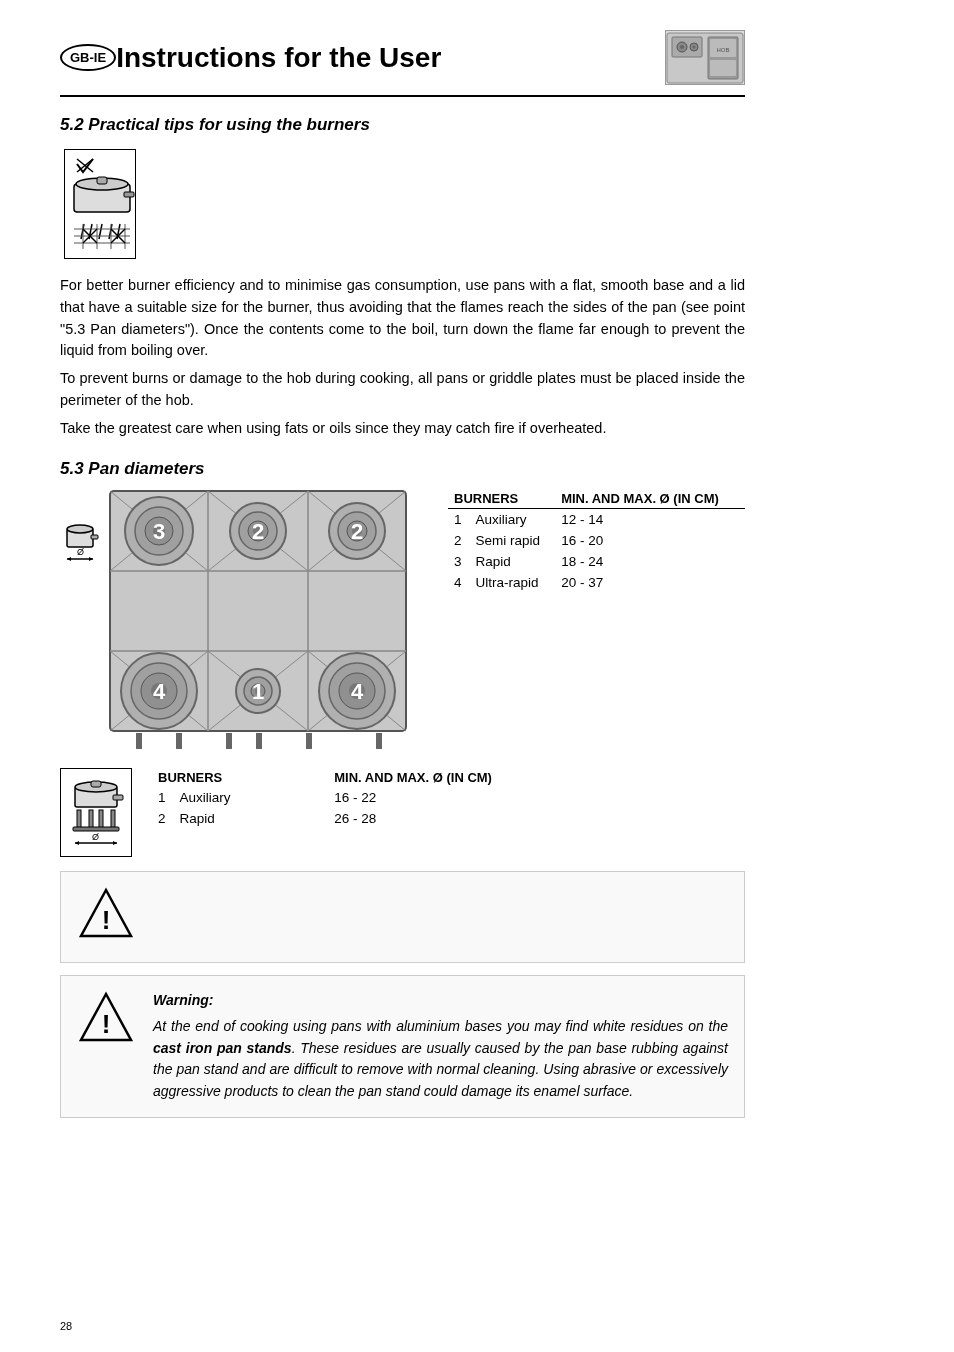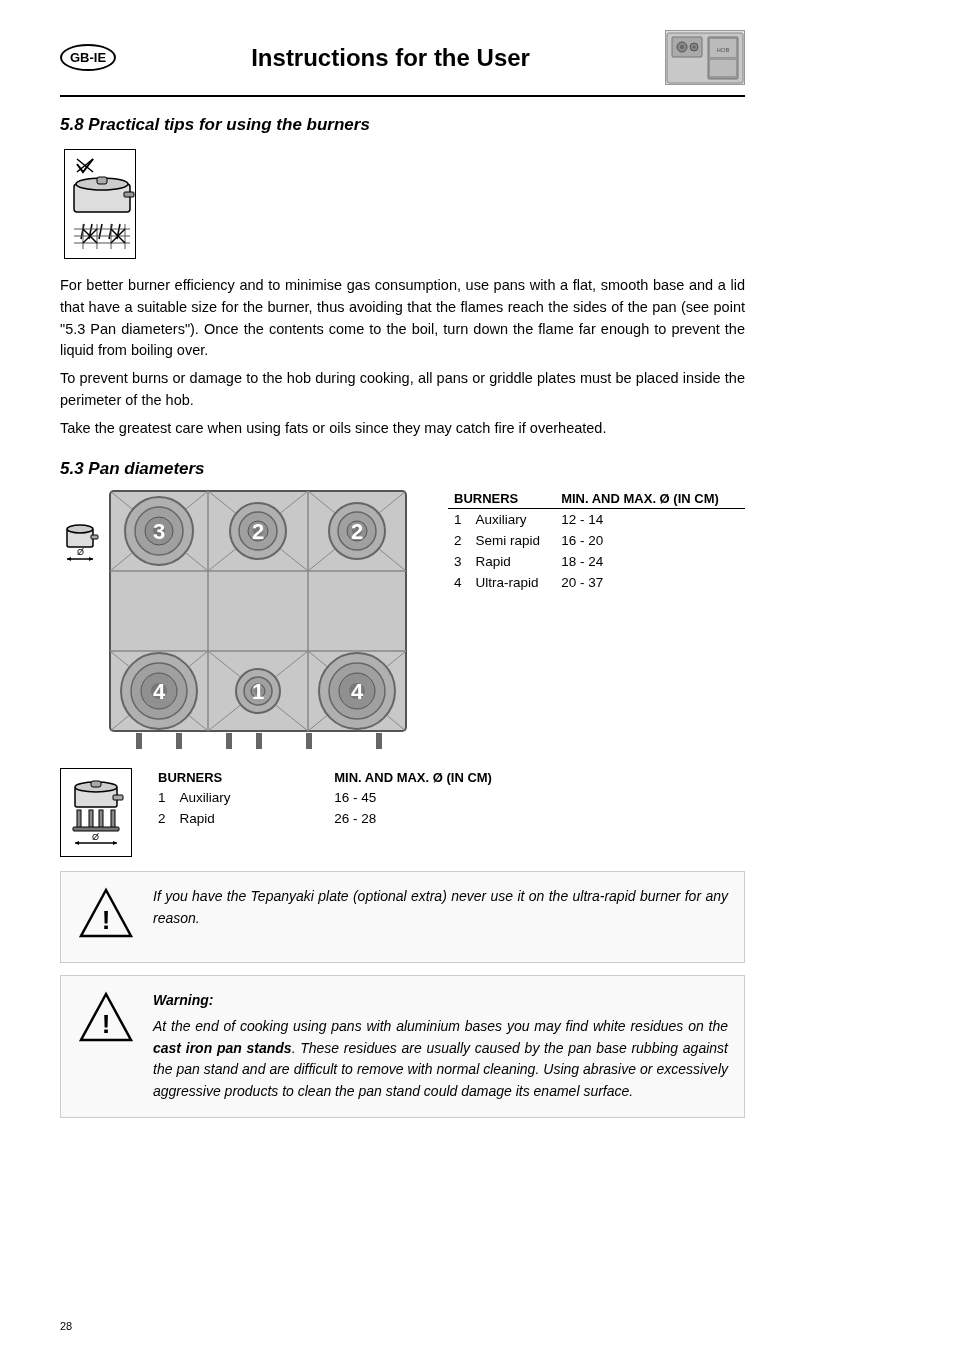--- a/index.html
+++ b/index.html
@@ -29,23 +29,23 @@
     }
     .header-logo {
       border: 2px solid #000;
       border-radius: 50%;
       padding: 4px 8px;
       font-size: 13px;
       font-weight: bold;
       white-space: nowrap;
     }
     .header-title {
-      font-size: 24px;
-      font-weight: bold;
-      text-align: center;
+      font-size: 28px;
+      font-weight: bold;
+      text-align: left;
       flex: 1;
     }
     .header-image {
       width: 80px;
       height: 55px;
       background: #ddd;
       border: 1px solid #999;
       display: flex;
       align-items: center;
       justify-content: center;
@@ -237,21 +237,21 @@
         <circle cx="28" cy="15" r="1.5" fill="#666"></circle>
         <rect x="42" y="5" width="30" height="42" rx="1" fill="#999" stroke="#777" stroke-width="1"></rect>
         <rect x="44" y="7" width="26" height="18" rx="1" fill="#bbb"></rect>
         <rect x="44" y="28" width="26" height="16" rx="1" fill="#bbb"></rect>
         <text x="57" y="20" text-anchor="middle" font-size="6" fill="#555">HOB</text>
       </svg>
     </div>
   </div>
 
   <div>
-    <div class="section-heading">5.8    Practical tips for using the burners</div>
+    <div class="section-heading">5.2    Practical tips for using the burners</div>
     <div class="section-52">
 
       <div class="section-52-icon">
         <div class="burner-icon-box">
           <svg width="66" height="100" viewBox="0 0 66 100" xmlns="http://www.w3.org/2000/svg">
 
             <rect x="5" y="30" width="56" height="28" rx="3" fill="#ddd" stroke="#000" stroke-width="1.5"></rect>
             <rect x="55" y="38" width="10" height="5" rx="1" fill="#999" stroke="#000" stroke-width="1"></rect>
 
             <ellipse cx="33" cy="30" rx="26" ry="6" fill="#ccc" stroke="#000" stroke-width="1.5"></ellipse>
@@ -447,41 +447,40 @@
           <thead>
             <tr>
               <th colspan="2">BURNERS</th>
               <th>MIN. AND MAX. Ø (IN CM)</th>
             </tr>
           </thead>
           <tbody id="raised-table-body">
           <tr>
       <td class="num-col">1</td>
       <td>Auxiliary</td>
-      <td>16 - 45</td>
+      <td>16 - 22</td>
     </tr>
               <tr>
       <td class="num-col">2</td>
       <td>Rapid</td>
       <td>26 - 28</td>
     </tr>
             </tbody>
         </table>
       </div>
     </div>
   </div>
 
   <div class="warning-box">
     <div class="warning-icon">
       <svg width="58" height="58" viewBox="0 0 58 58" xmlns="http://www.w3.org/2000/svg">
         <polygon points="29,4 54,50 4,50" fill="none" stroke="#000" stroke-width="2.5"></polygon>
         <text x="29" y="43" text-anchor="middle" font-size="26" font-weight="bold" font-family="Arial" fill="#000">!</text>
       </svg>
     </div>
-    <div class="warning-text">If you have the Tepanyaki plate (optional extra) never use it on the ultra-rapid burner for any reason.</div>
   </div>
 
   <div class="warning-box">
     <div class="warning-icon">
       <svg width="58" height="58" viewBox="0 0 58 58" xmlns="http://www.w3.org/2000/svg">
         <polygon points="29,4 54,50 4,50" fill="none" stroke="#000" stroke-width="2.5"></polygon>
         <text x="29" y="43" text-anchor="middle" font-size="26" font-weight="bold" font-family="Arial" fill="#000">!</text>
       </svg>
     </div>
     <div class="warning-text">

